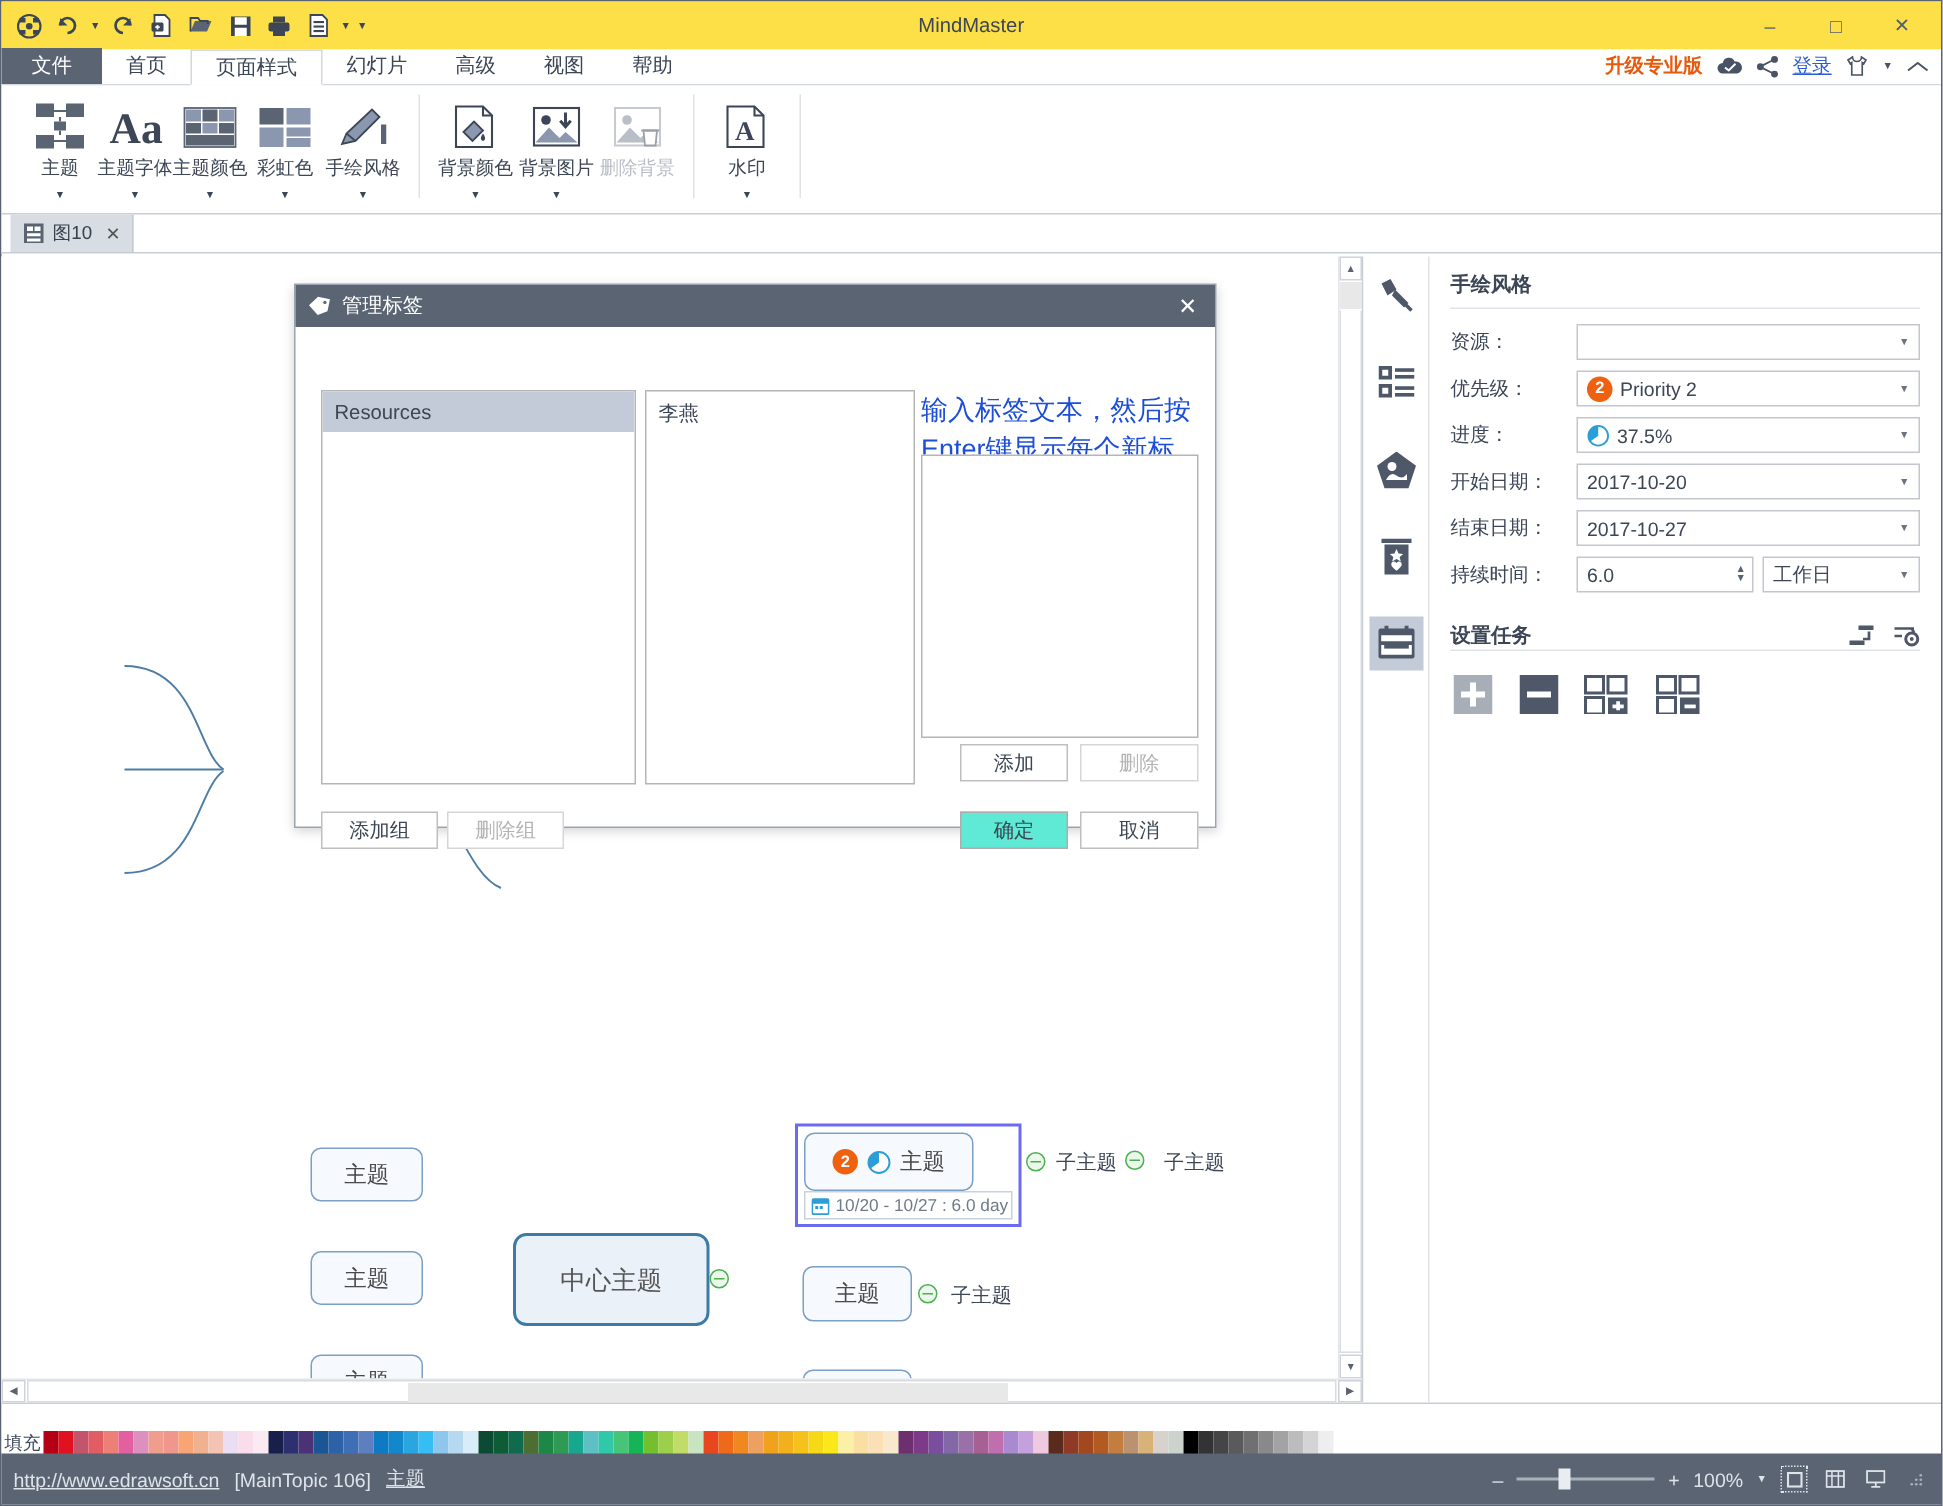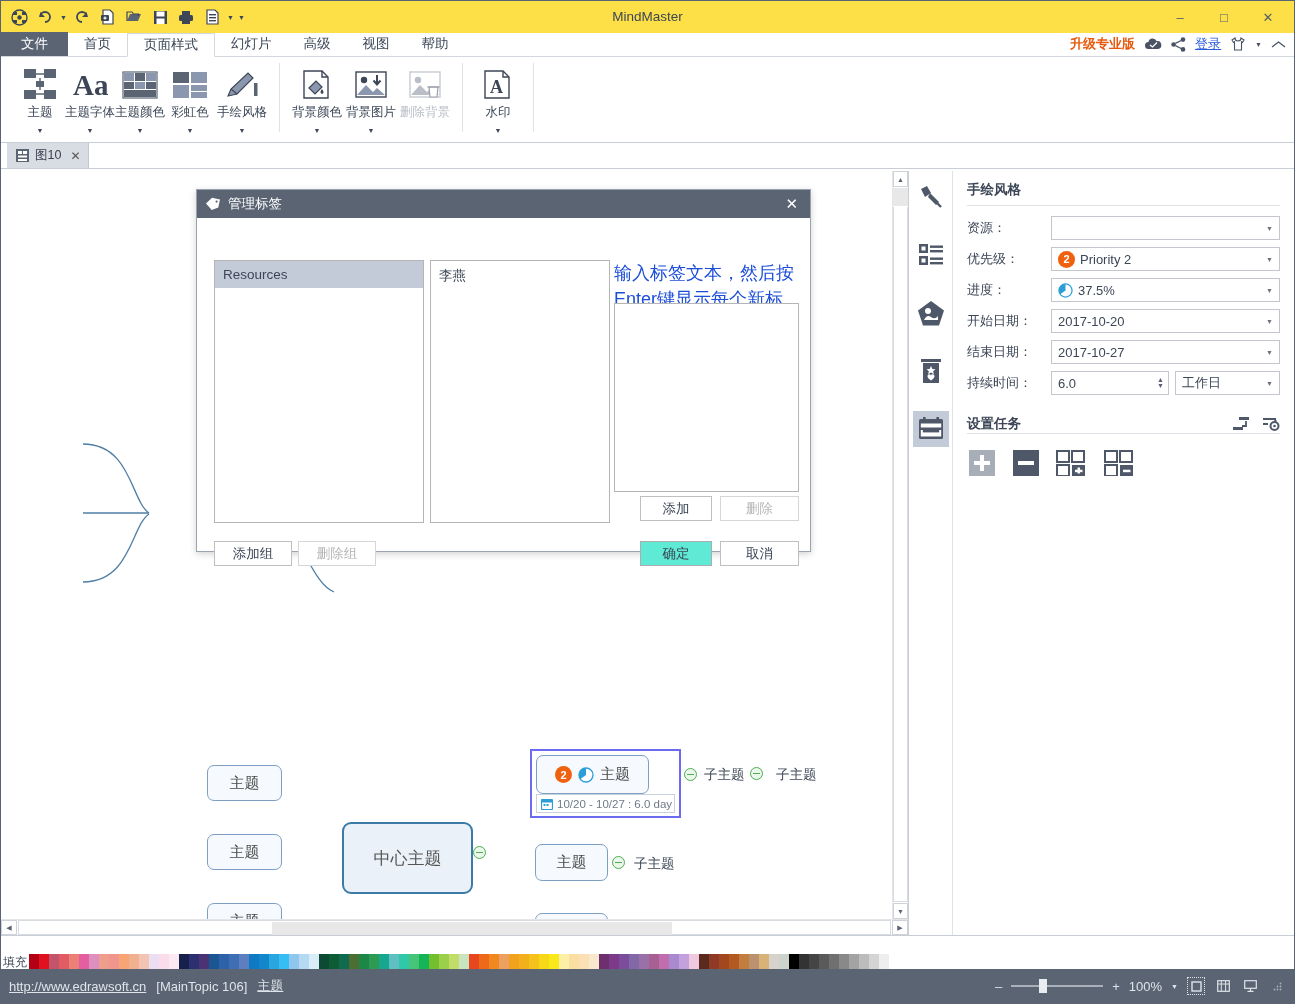--- a/index.html
+++ b/index.html
@@ -441,21 +441,21 @@
           <path d="M448 262 L487 262" fill="none" stroke="#4e7ea6" stroke-width="1.2"></path>
           <path d="M497 266 C 520 270, 530 274, 560 274 L620 274" fill="none" stroke="#4e7ea6" stroke-width="1.2"></path>
           <path d="M375 352 L421 352" fill="none" stroke="#4e7ea6" stroke-width="1.2"></path>
           <path d="M431 356 C 450 360, 460 362, 478 362 L500 362" fill="none" stroke="#4e7ea6" stroke-width="1.2"></path>
         </svg>
 
         <div class="node" style="left:206px;top:594px;width:75px;height:36px">主题</div>
         <div class="node" style="left:206px;top:663px;width:75px;height:36px">主题</div>
         <div class="node" style="left:206px;top:732px;width:75px;height:36px">主题</div>
 
-        <div class="node central" style="left:341px;top:651px;width:131px;height:72px">中心主题</div>
+        <div class="node central" style="left:341px;top:651px;width:131px;height:62px">中心主题</div>
         <div class="collapse" style="left:472px;top:675px">
             <i></i>
           </div>
 
         <div class="sel-frame" style="left:529px;top:578px;width:151px;height:69px"></div>
         <div class="task-node" style="left:535px;top:584px;width:113px;height:39px">
           <span class="prio-badge">2</span>
           <span>
             <svg width="16" height="16" viewBox="0 0 16 16">
                 <circle cx="8" cy="8" r="7" fill="#fff" stroke="#2b9ed8" stroke-width="1.3"></circle>

